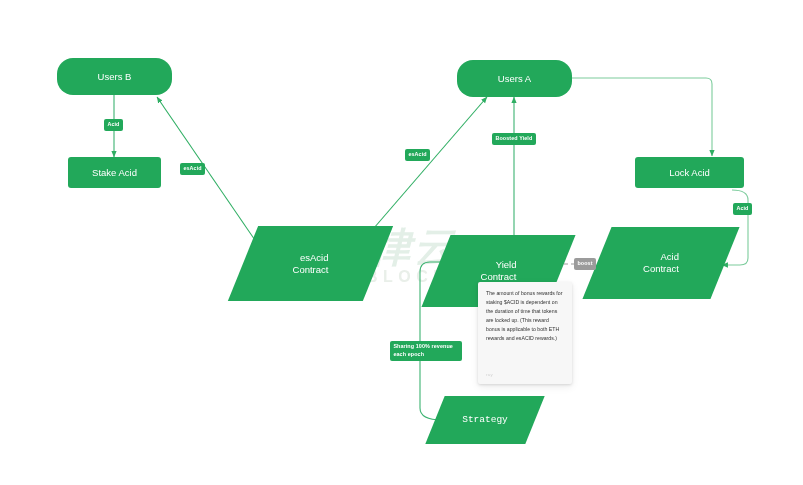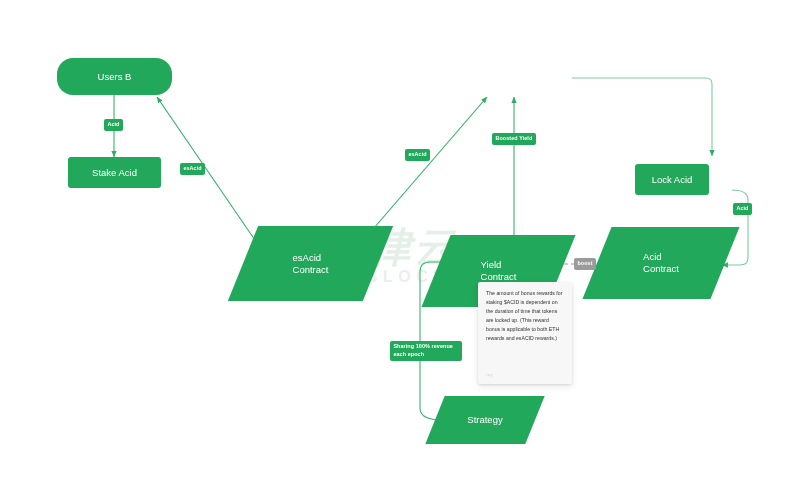--- a/index.html
+++ b/index.html
@@ -80,21 +80,21 @@
   .wm-bars i:nth-child(3) { left: 24px; height: 42px; }
   .wm-bars i:nth-child(4) { left: 36px; height: 22px; }
 
   
   .node {
     position: absolute;
     box-sizing: border-box;
     display: flex;
     align-items: center;
     justify-content: center;
-    text-align: left;
+    text-align: right;
     color: #ffffff;
     background: #22a85a;
     line-height: 1.25;
     white-space: pre-line;
   }
   .node.rounded { border-radius: 16px; font-size: 9.5px; }
   .node.rect    { border-radius: 3px;  font-size: 9.5px; }
   .node.para {
     background: transparent;
     font-size: 9.5px;
@@ -205,36 +205,37 @@
   <div class="node rounded" style="left:57px;  top:58px;  width:115px; height:37px;">Users B</div>
 
   <div class="node rect" style="left:68px;  top:157px; width:93px;  height:31px;">Stake Acid</div>
 
   <div class="node para" style="left:243px; top:226px; width:135px; height:75px;">
     <span class="skew"></span>
     <span class="ptext">esAcid
 Contract</span>
   </div>
 
-
-  <div class="node rect" style="left:635px; top:164px; width:74px;  height:31px;">Lock Acid</div>
+  <div class="node rounded" style="left:457px; top:60px;  width:115px; height:37px;">Users A</div>
+
+  <div class="node rect" style="left:635px; top:157px; width:109px;  height:31px;">Lock Acid</div>
 
   <div class="node para" style="left:436px; top:235px; width:125px; height:72px;">
     <span class="skew"></span>
     <span class="ptext">Yield
 Contract</span>
   </div>
 
   <div class="node para" style="left:597px; top:227px; width:128px; height:72px;">
     <span class="skew"></span>
     <span class="ptext">Acid
 Contract</span>
   </div>
 
-  <div class="node para" style="left:435px; top:396px; width:100px; height:48px;">
+  <div class="node para" style="left:435px; top:396px; width:100px; height:48px;font-family:Liberation Mono, monospace;">
     <span class="skew"></span>
     <span class="ptext">Strategy</span>
   </div>
 
   <div class="elabel" style="left:104px; top:119px;">Acid</div>
 
   <div class="elabel" style="left:180px; top:163px;">esAcid</div>
 
   <div class="elabel" style="left:405px; top:149px;">esAcid</div>
 

